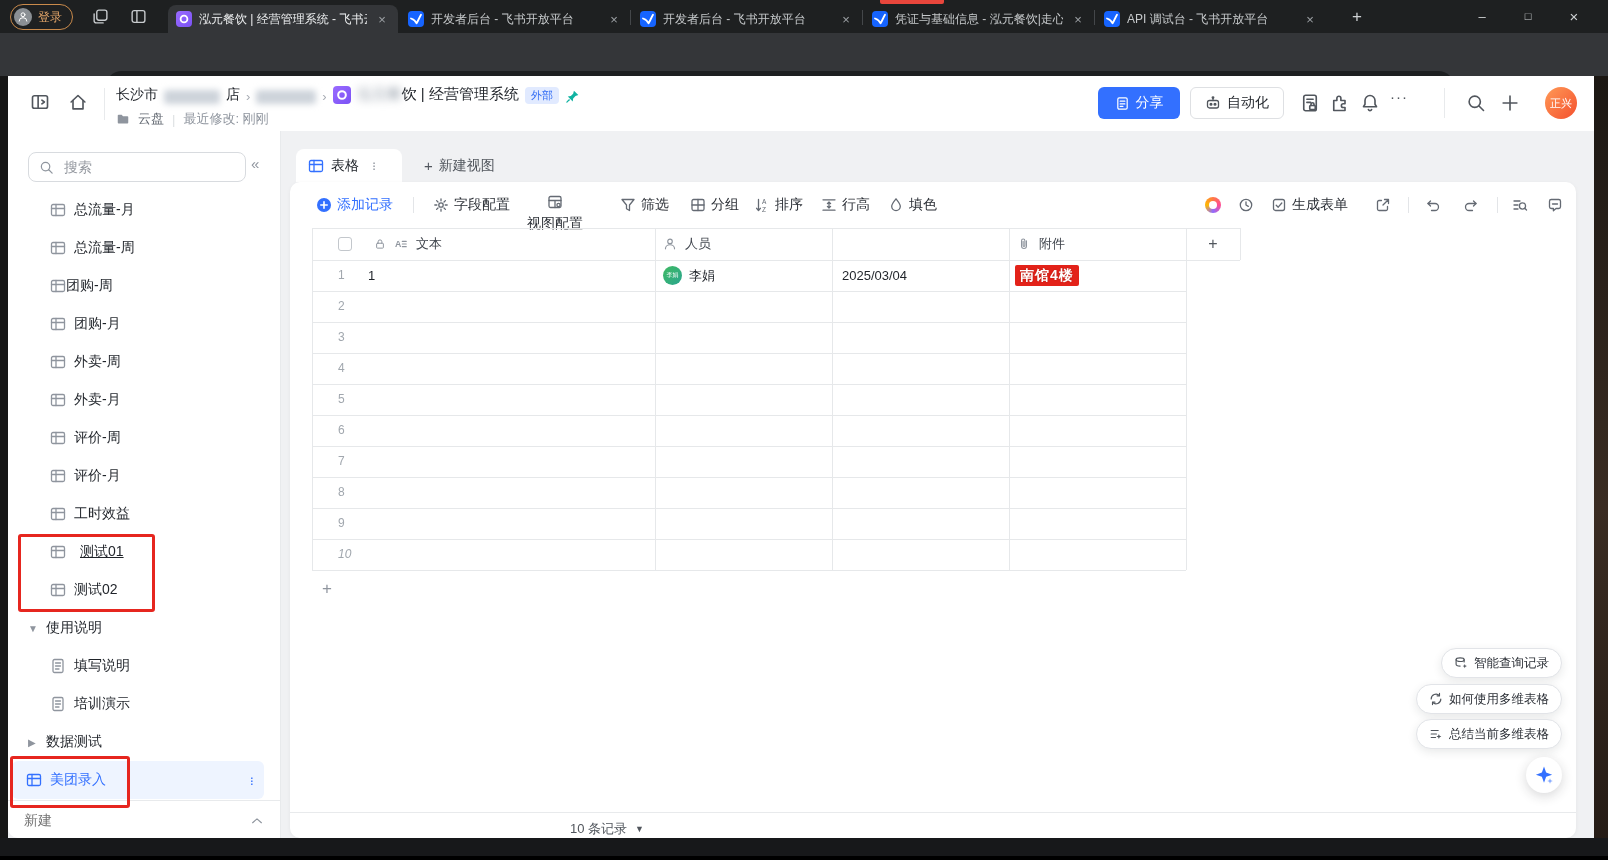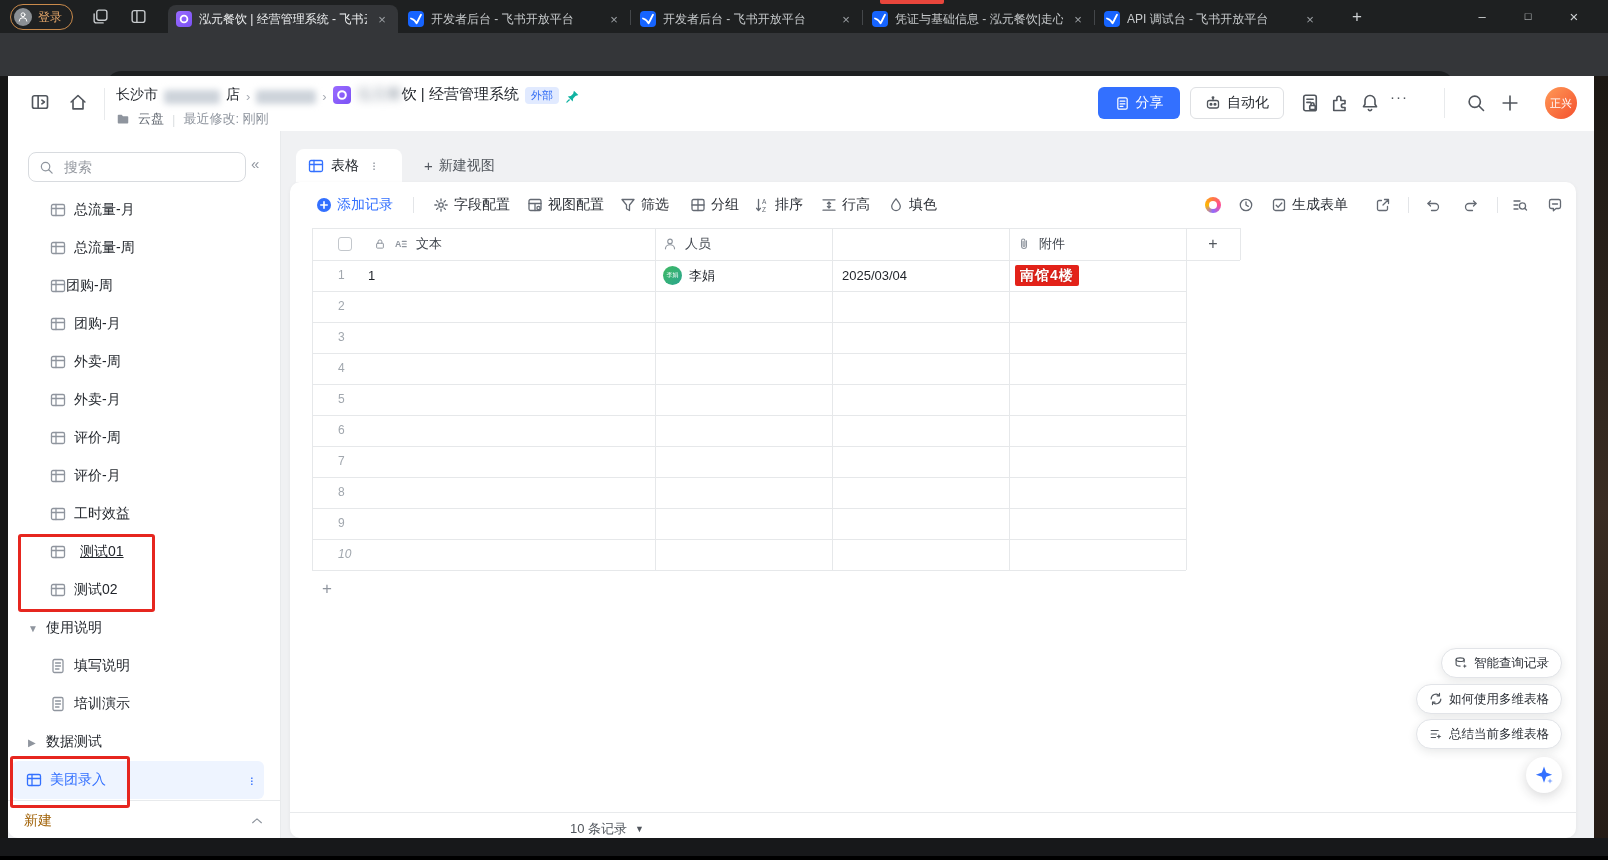--- a/index.html
+++ b/index.html
@@ -466,21 +466,21 @@
               <rect x="1.5" y="2.5" width="13" height="11" rx="1.5"></rect>
               <path d="M1.5 6.5h13M6 2.5v11"></path>
             </svg>
           </span>
           <span style="margin-left: 8px;">美团录入</span>
           <span style="margin-left: auto; margin-right: 10px; color: rgb(51, 112, 255); font-size: 13px;">⁝</span>
         </div>
       </div>
     <div class="abs" style="left:0;top:669px;width:272px;height:1px;background:#e8eaec;"></div>
     <div class="abs" style="left:16px;top:676px;width:240px;height:28px;display:flex;align-items:center;justify-content:space-between;">
-      <span style="font-size:14px;color:#a16207;">新建</span>
+      <span style="font-size:14px;color:#737373;">新建</span>
       <span class="i" style="width:14px;height:14px;color:#8f959e;">
           <svg viewBox="0 0 16 16" fill="none" stroke="currentColor" stroke-width="1.3" stroke-linecap="round" stroke-linejoin="round">
             <path d="M3 10l5-4.5L13 10"></path>
           </svg>
         </span>
     </div>
   </div>
 
   <div id="viewtab" class="abs">
     <span class="i" style="width:16px;height:16px;color:#3370ff;">
@@ -512,21 +512,21 @@
     <div id="tb-buttons">
         <div class="tbtn" style="left: 143px;">
           <span class="i" style="width: 16px; height: 16px; color: rgb(100, 106, 115);">
             <svg viewBox="0 0 16 16" fill="none" stroke="currentColor" stroke-width="1.3" stroke-linecap="round" stroke-linejoin="round">
               <circle cx="8" cy="8" r="2.2"></circle>
               <path d="M8 1.8v2M8 12.2v2M1.8 8h2M12.2 8h2M3.6 3.6l1.4 1.4M11 11l1.4 1.4M12.4 3.6 11 5M5 11l-1.4 1.4"></path>
             </svg>
           </span>
           <span>字段配置</span>
         </div>
-        <div class="tbtn" style="left: 237px;">
+        <div class="tbtn" style="left: 237px; flex-direction: column;">
           <span class="i" style="width: 16px; height: 16px; color: rgb(100, 106, 115);">
             <svg viewBox="0 0 16 16" fill="none" stroke="currentColor" stroke-width="1.3" stroke-linecap="round" stroke-linejoin="round">
               <rect x="2" y="2.5" width="12" height="11" rx="1.5"></rect>
               <path d="M2 6.5h12M8 6.5v7"></path>
               <circle cx="11.5" cy="11" r="1.6"></circle>
             </svg>
           </span>
           <span>视图配置</span>
         </div>
         <div class="tbtn" style="left: 330px;">

